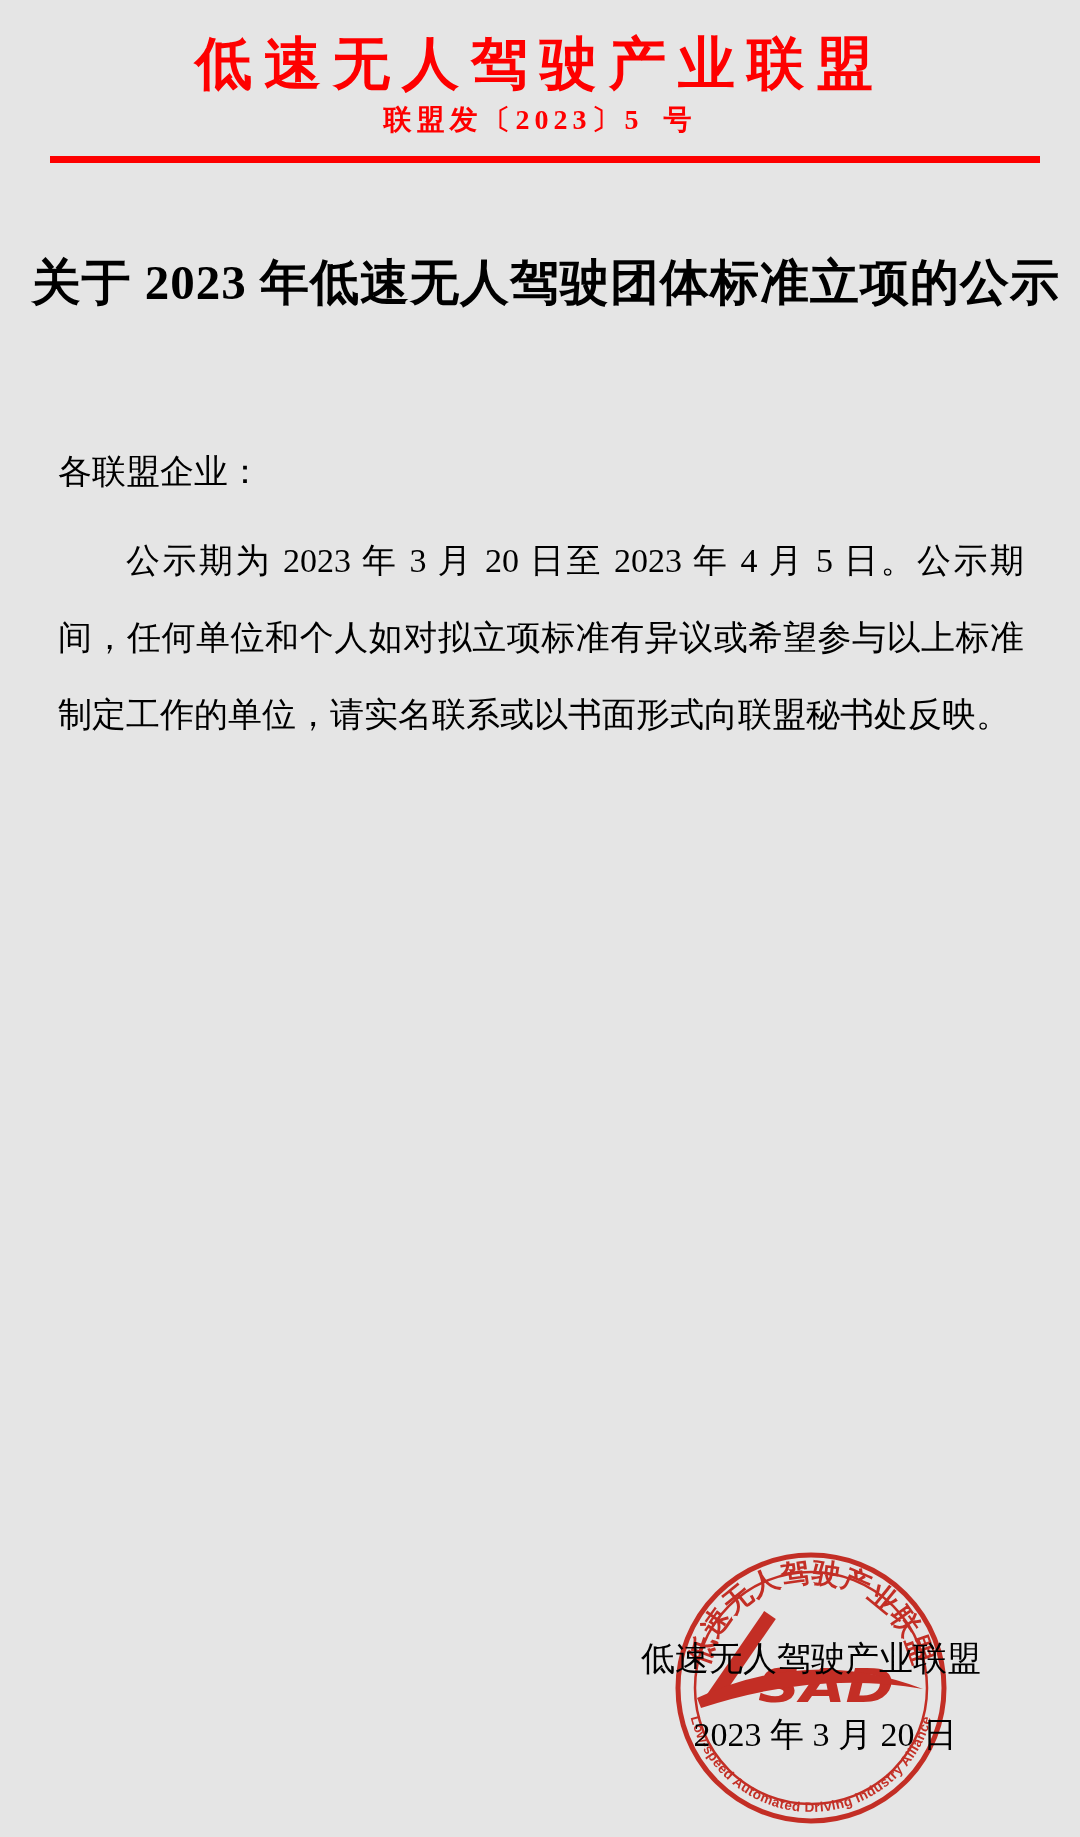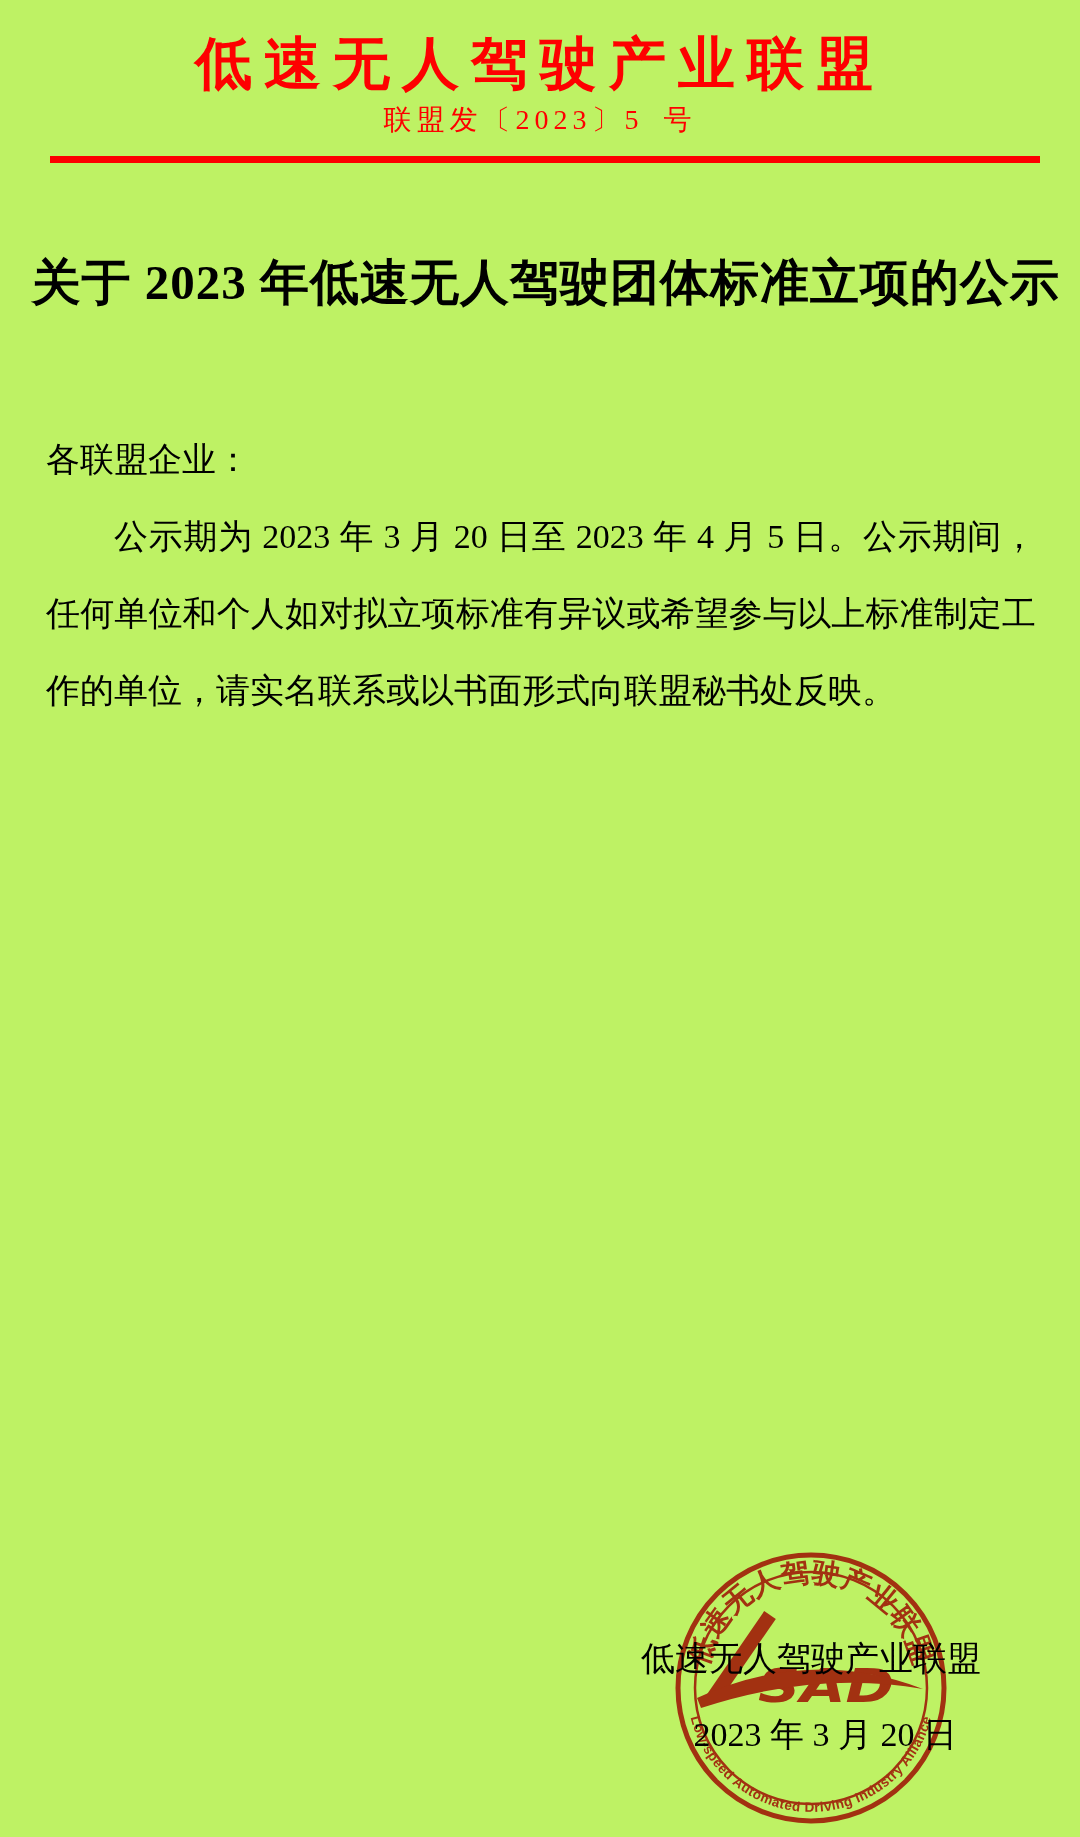--- a/index.html
+++ b/index.html
@@ -1,41 +1,41 @@
 <!DOCTYPE html>
 <html><head>
 <meta charset="utf-8">
 <style>
   html,body{margin:0;padding:0;background:#ffffff;}
   .page{
     position:relative;
     width:1080px;
     height:1837px;
-    background:#bef264;
+    background:#e5e5e5;
     overflow:hidden;
     font-family:"Liberation Serif", serif;
     color:#000000;
   }
   
   .org-title{
     position:absolute;
     top:26px; left:0; width:1080px;
     text-align:center;
     font-size:57px;
     font-weight:bold;
     letter-spacing:12px;
     color:#fe0000;
     white-space:nowrap;
   }
   .doc-number{
     position:absolute;
     top:101px; left:0; width:1080px;
     text-align:center;
     font-size:28px;
-    font-weight:normal;
+    font-weight:bold;
     letter-spacing:5px;
     word-spacing:8px;
     color:#fe0000;
   }
   .red-rule{
     position:absolute;
     top:156px; left:50px;
     width:990px; height:7px;
     background:#fe0000;
   }
@@ -54,21 +54,21 @@
   
   .body-block{
     position:absolute;
     top:421px; left:46px;
     width:990px;
     font-size:34px;
     line-height:77px;
     text-align:justify;
     text-align-last:left;
   }
-  .body-block p{margin:0;}
+  .body-block p{margin:12px;}
   .para{text-indent:2em;}
   .email-link{
     color:#0000ee;
     text-decoration:underline;
   }
   
   .signature{
     position:absolute;
     top:1636px; left:631px;
     width:360px;

